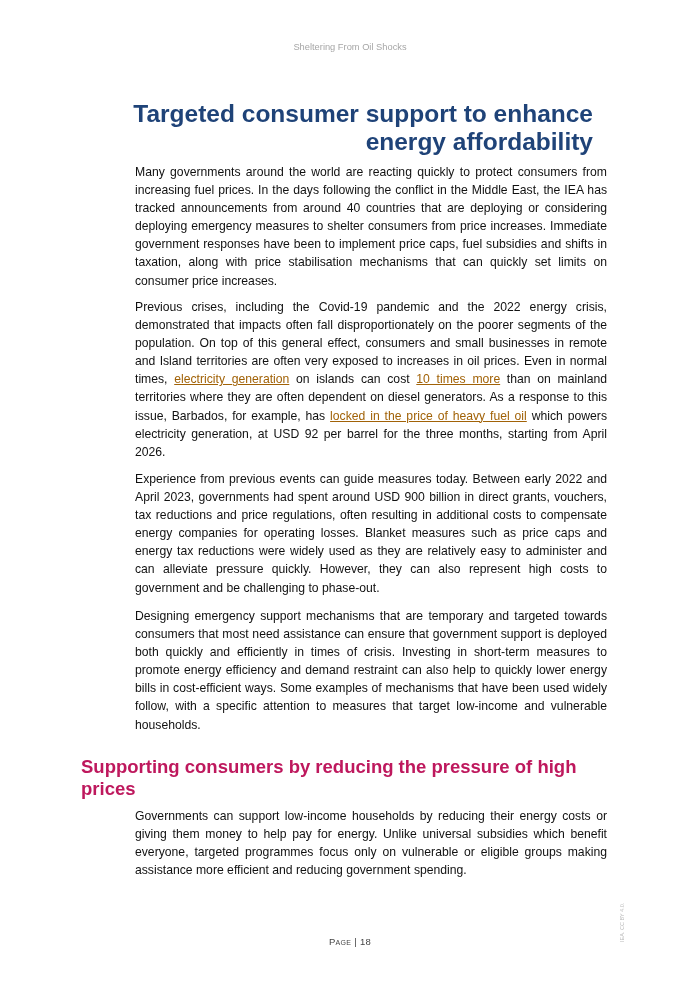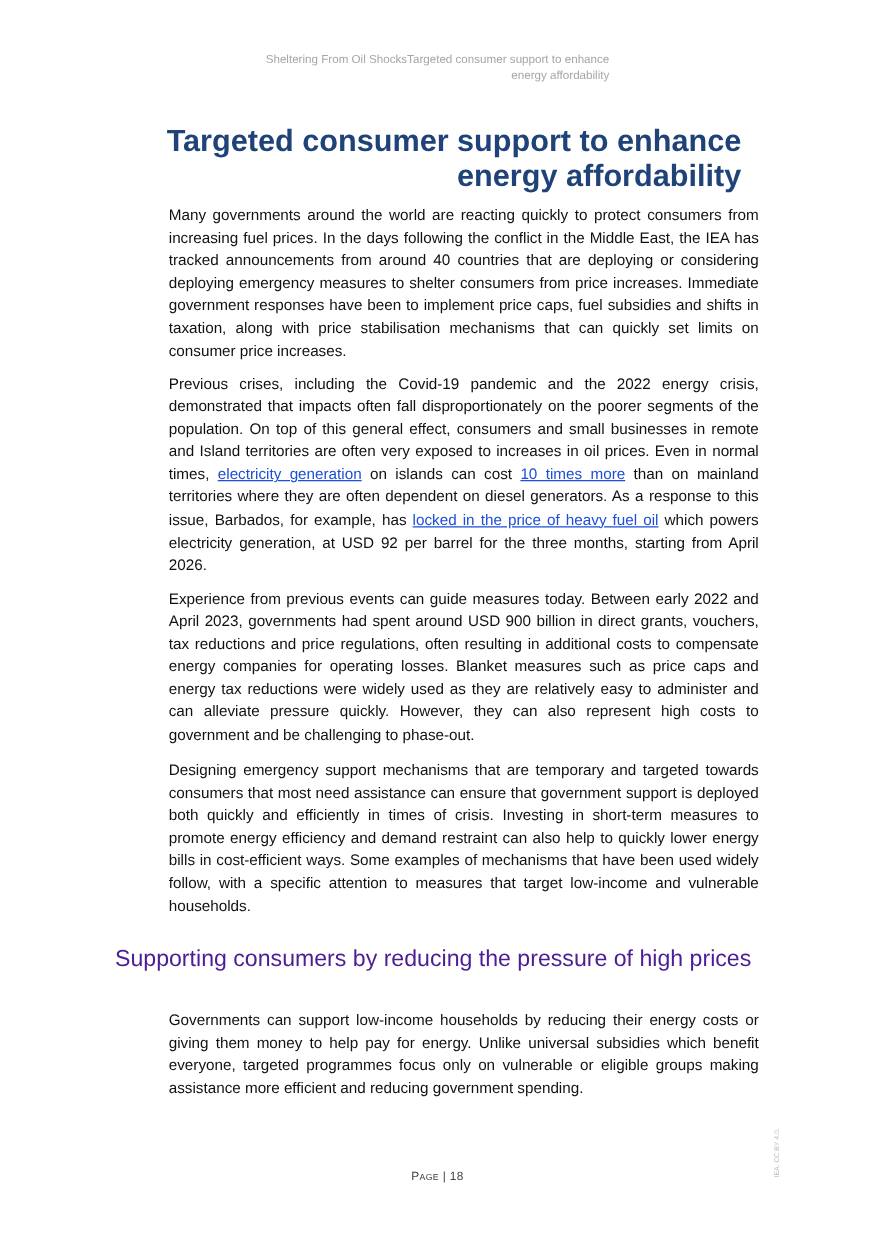--- a/index.html
+++ b/index.html
@@ -17,47 +17,43 @@
       position: absolute; left: 93px; top: 100px; width: 500px;
       font-size: 24.5px; font-weight: bold; color: #1f4378; line-height: 28px;
       margin: 0;
       text-align: right;
     }
     .body-text {
       position: absolute; left: 135px; width: 472px;
       font-size: 12.2px; line-height: 18.1px; color: #111;
       text-align: justify; margin: 0;
     }
-    .body-text a { color: #1d4ed8; text-decoration: underline; }
+    .body-text a { color: #a16207; text-decoration: underline; }
     .h2 {
-      position: absolute; left: 92px; top: 756px; width: 520px;
-      font-size: 18.5px; font-weight: normal; color: #4c1d95; line-height: 22px;
+      position: absolute; left: 81px; top: 756px; width: 520px;
+      font-size: 18.5px; font-weight: bold; color: #be185d; line-height: 22px;
       margin: 0;
     }
     .footer {
       position: absolute; top: 936px; left: 0; right: 0; text-align: center;
       font-size: 9.5px; color: #444;
     }
     .footer .pg { font-variant: small-caps; letter-spacing: 0.3px; }
     .license {
       position: absolute; left: 619px; top: 942px;
       transform: rotate(-90deg); transform-origin: left top;
       font-size: 5.5px; color: #bbbbbb; white-space: nowrap;
     }
   </style>
 </head>
 <body>
 
 <div class="header">
   <div class="left">
     <div>Sheltering From Oil Shocks</div>
-  </div>
-  <div class="right">
-    <div>Targeted consumer support to enhance</div>
-    <div>energy affordability</div>
   </div>
 </div>
 
 <h1 class="h1">Targeted consumer support to enhance energy affordability</h1>
 
 <p class="body-text" style="top:163px;">Many governments around the world are reacting quickly to protect consumers from increasing fuel prices. In the days following the conflict in the Middle East, the IEA has tracked announcements from around 40 countries that are deploying or considering deploying emergency measures to shelter consumers from price increases. Immediate government responses have been to implement price caps, fuel subsidies and shifts in taxation, along with price stabilisation mechanisms that can quickly set limits on consumer price increases.</p>
 
 <p class="body-text" style="top:298px;"><span>Previous crises, including the Covid-19 pandemic and the 2022 energy crisis, demonstrated that impacts often fall disproportionately on the poorer segments of the population. On top of this general effect, consumers and small businesses in remote and Island territories are often very exposed to increases in oil prices. Even in normal times, </span><a href="#">electricity generation</a><span> on islands can cost </span><a href="#">10 times more</a><span> than on mainland territories where they are often dependent on diesel generators. As a response to this issue, Barbados, for example, has </span><a href="#">locked in the price of heavy fuel oil</a><span> which powers electricity generation, at USD 92 per barrel for the three months, starting from April 2026.</span></p>
 
 <p class="body-text" style="top:470px;">Experience from previous events can guide measures today. Between early 2022 and April 2023, governments had spent around USD 900 billion in direct grants, vouchers, tax reductions and price regulations, often resulting in additional costs to compensate energy companies for operating losses. Blanket measures such as price caps and energy tax reductions were widely used as they are relatively easy to administer and can alleviate pressure quickly. However, they can also represent high costs to government and be challenging to phase-out.</p>

